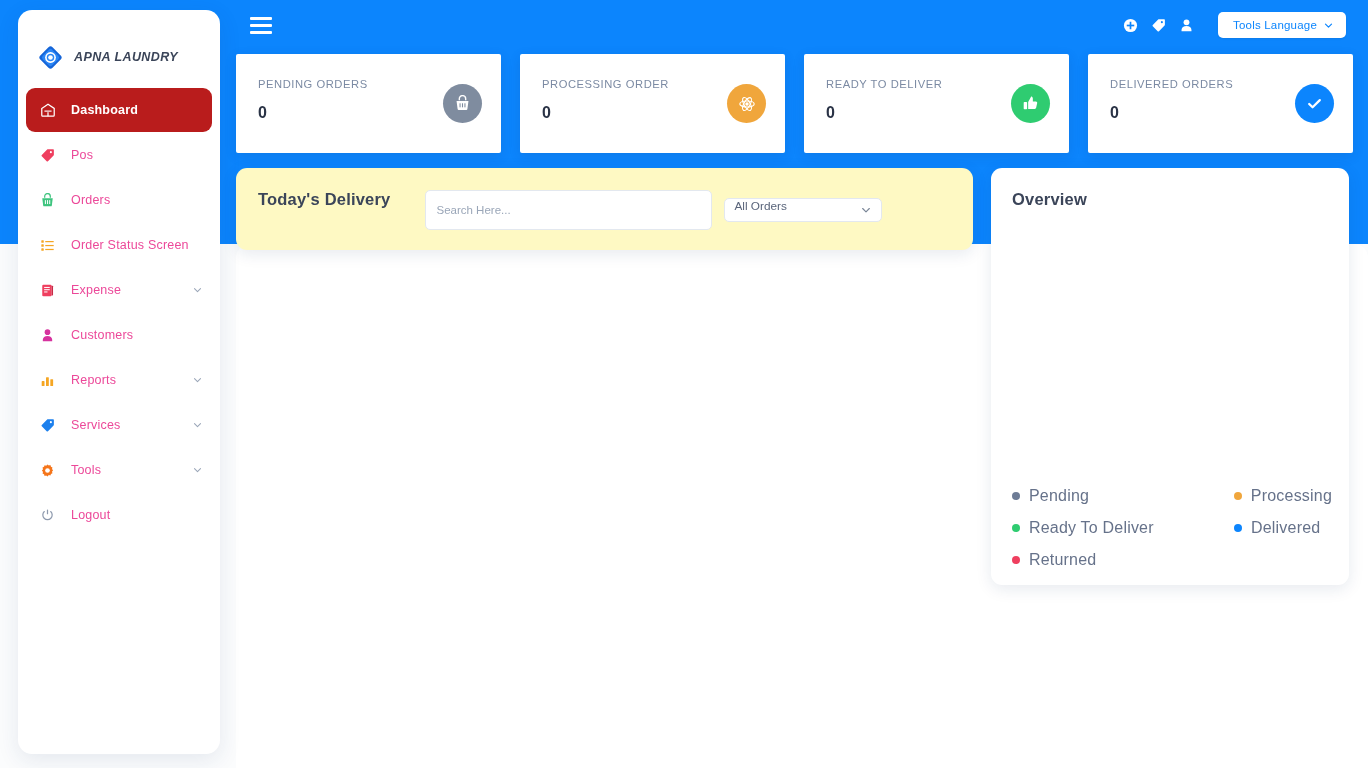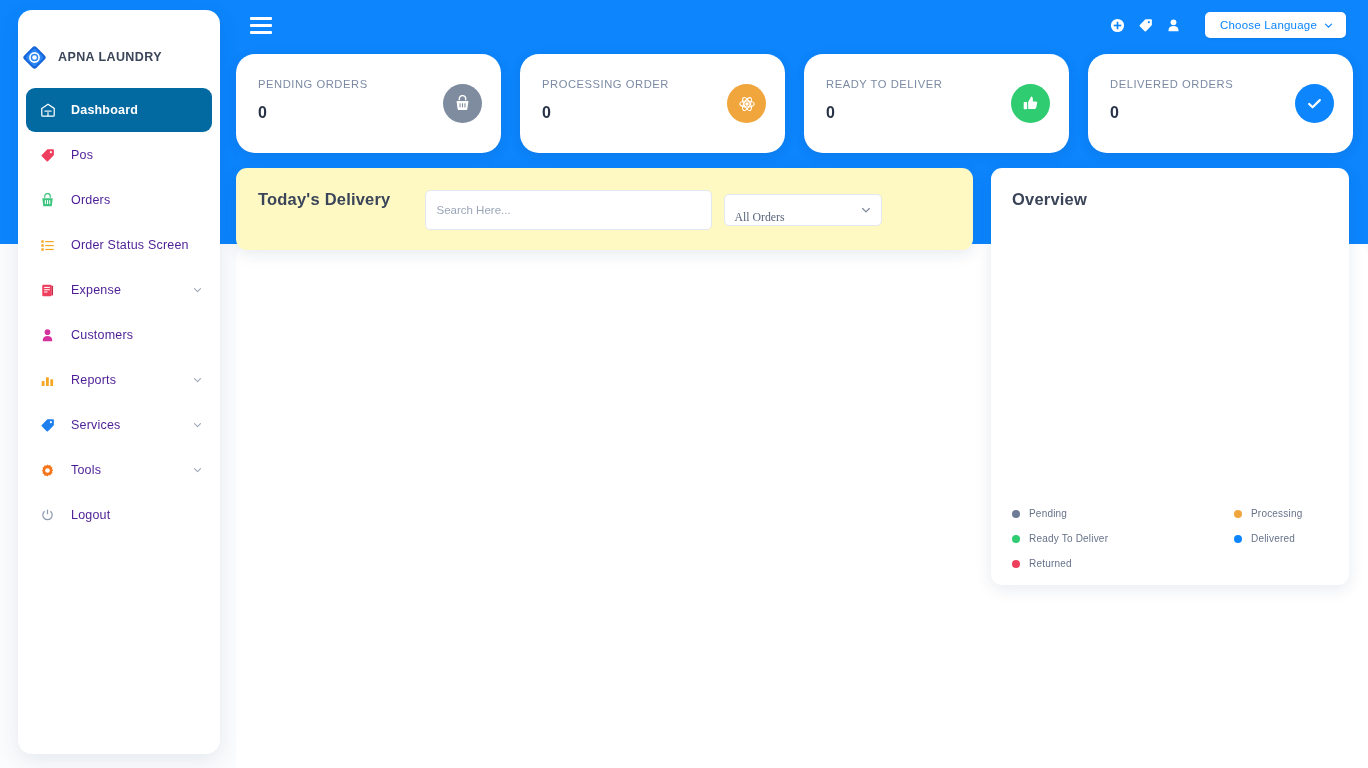--- a/index.html
+++ b/index.html
@@ -33,21 +33,21 @@
   .sidebar {
     position: absolute; left: 18px; top: 10px; width: 202px; height: 744px;
     background: #ffffff;
     border-radius: 14px;
     box-shadow: 0 6px 22px rgba(30,60,110,0.10);
     z-index: 6;
     overflow: hidden;
   }
   .brand {
     display: flex; align-items: center; gap: 11px;
-    padding: 22px 0 0 4px; height: 72px;
+    padding: 22px 0 0 20px; height: 72px; font-style: italic;
   }
   .logo-mark { width: 25px; height: 25px; position: relative; flex: 0 0 25px; }
   .brand-name {
     font-size: 12.5px; font-weight: 700; color: #3b4559; letter-spacing: .4px;
     white-space: nowrap;
   }
 
   .nav { padding: 6px 8px 0 8px; }
   .nav-item {
     position: relative;
@@ -57,24 +57,24 @@
     border-radius: 9px;
     margin-bottom: 1px;
     cursor: pointer;
   }
   .nav-item .ic {
     width: 22px; height: 18px; flex: 0 0 22px;
     display: flex; align-items: center; justify-content: flex-start;
   }
   .nav-item .lbl {
     margin-left: 9px;
-    font-size: 12.5px; color: #4c1d95; letter-spacing: .2px;
+    font-size: 12.5px; color: #ec4899; letter-spacing: .2px;
     white-space: nowrap;
   }
-  .nav-item.active { background: #0369a1; }
+  .nav-item.active { background: #b91c1c; }
   .nav-item.active .lbl { color: #ffffff; font-weight: 700; }
   .chev {
     position: absolute; right: 10px; top: 50%; transform: translateY(-50%);
     width: 9px; height: 9px;
   }
 
   
   .topbar {
     position: absolute; left: 236px; top: 0; width: 1132px; height: 50px;
     display: flex; align-items: center; z-index: 5;
@@ -99,21 +99,21 @@
   }
 
   
   .stats {
     position: absolute; left: 236px; top: 50px; width: 1132px;
     display: flex; gap: 19px; padding: 4px 0 0 0;
     z-index: 5;
   }
   .stat-card {
     width: 265px; height: 99px;
-    background: #fff; border-radius: 19px;
+    background: #fff; border-radius: 2px;
     box-shadow: 0 3px 12px rgba(20,50,100,.13);
     padding: 24px 18px 0 22px;
     position: relative;
   }
   .stat-title {
     font-size: 11.2px; color: #7b8aa3; letter-spacing: .55px;
     text-transform: uppercase;
   }
   .stat-value {
     margin-top: 14px; font-size: 16px; font-weight: 700; color: #2a3346;
@@ -139,25 +139,25 @@
   .search-input {
     width: 287px; height: 40px;
     border: 1px solid #e3e8ef; border-radius: 5px;
     font-size: 11.5px; color: #5d6a80;
     padding: 6px 10px; outline: none;
     font-family: "Liberation Sans", sans-serif;
     background: #fff;
   }
   .search-input::placeholder { color: #9aa6b8; }
   .order-select {
-    width: 158px; height: 32px;
+    width: 158px; height: 24px;
     border: 1px solid #e3e8ef; border-radius: 5px;
     font-size: 11.8px; color: #59647a;
     padding: 0 9px; position: relative;
-    display: flex; align-items: flex-end; cursor: pointer; background:#fff;font-family:Liberation Serif, serif;
+    display: flex; align-items: flex-start; cursor: pointer; background:#fff;
   }
   .order-select .sel-chev { position: absolute; right: 10px; top: 50%; transform: translateY(-50%); width:10px;height:10px;}
 
   
   .overview-card {
     position: absolute; left: 991px; top: 168px; width: 358px; height: 417px;
     background: #fff; border-radius: 11px;
     box-shadow: 0 4px 16px rgba(20,50,100,.10);
     z-index: 5;
     padding: 22px 0 8px 21px;
@@ -165,21 +165,21 @@
   .ov-title { font-size: 16.5px; font-weight: 700; color: #3b4559; letter-spacing:.2px; }
   .legend {
     position: absolute; left: 21px; bottom: 14px; width: 320px;
     display: flex; flex-wrap: wrap;
   }
   .legend-row { display: flex; width: 100%; margin-bottom: 14px; }
   .legend-row:last-child { margin-bottom: 2px; }
   .lg-item { display: flex; align-items: center; gap: 9px; }
   .lg-item.col1 { width: 222px; }
   .lg-dot { width: 8px; height: 8px; border-radius: 50%; flex:0 0 8px; }
-  .lg-txt { font-size: 10px; color: #66728a; letter-spacing:.2px; white-space: nowrap; text-align: right; }
+  .lg-txt { font-size: 16px; color: #66728a; letter-spacing:.2px; white-space: nowrap; text-align: right; }
 </style>
 </head>
 <body>
 
 <div id="app">
 
   <div class="header-band"></div>
   <div class="body-bg"></div>
   <div class="content-sheet"></div>
 
@@ -203,21 +203,21 @@
             <circle cx="11.6" cy="4.4" r="1.1" fill="#0c85fd"></circle>
           </svg>
       </div>
       <div class="tb-ico">
         <svg width="15" height="15" viewBox="0 0 16 16">
             <circle cx="8" cy="4.6" r="3.1" fill="#fff"></circle>
             <path d="M8 8.6c-3 0-5.3 1.8-5.3 4.1V14h10.6v-1.3C13.3 10.4 11 8.6 8 8.6z" fill="#fff"></path>
           </svg>
       </div>
       <div class="lang-btn">
-        <span>Choose Language</span>
+        <span>Tools Language</span>
         <svg width="9" height="9" viewBox="0 0 12 12">
             <path d="M2 4.2l4 4 4-4" stroke="#0c85fd" stroke-width="1.6" fill="none" stroke-linecap="round" stroke-linejoin="round"></path>
           </svg>
       </div>
     </div>
   </div>
 
   <div class="sidebar">
     <div class="brand">
       <div class="logo-mark">

